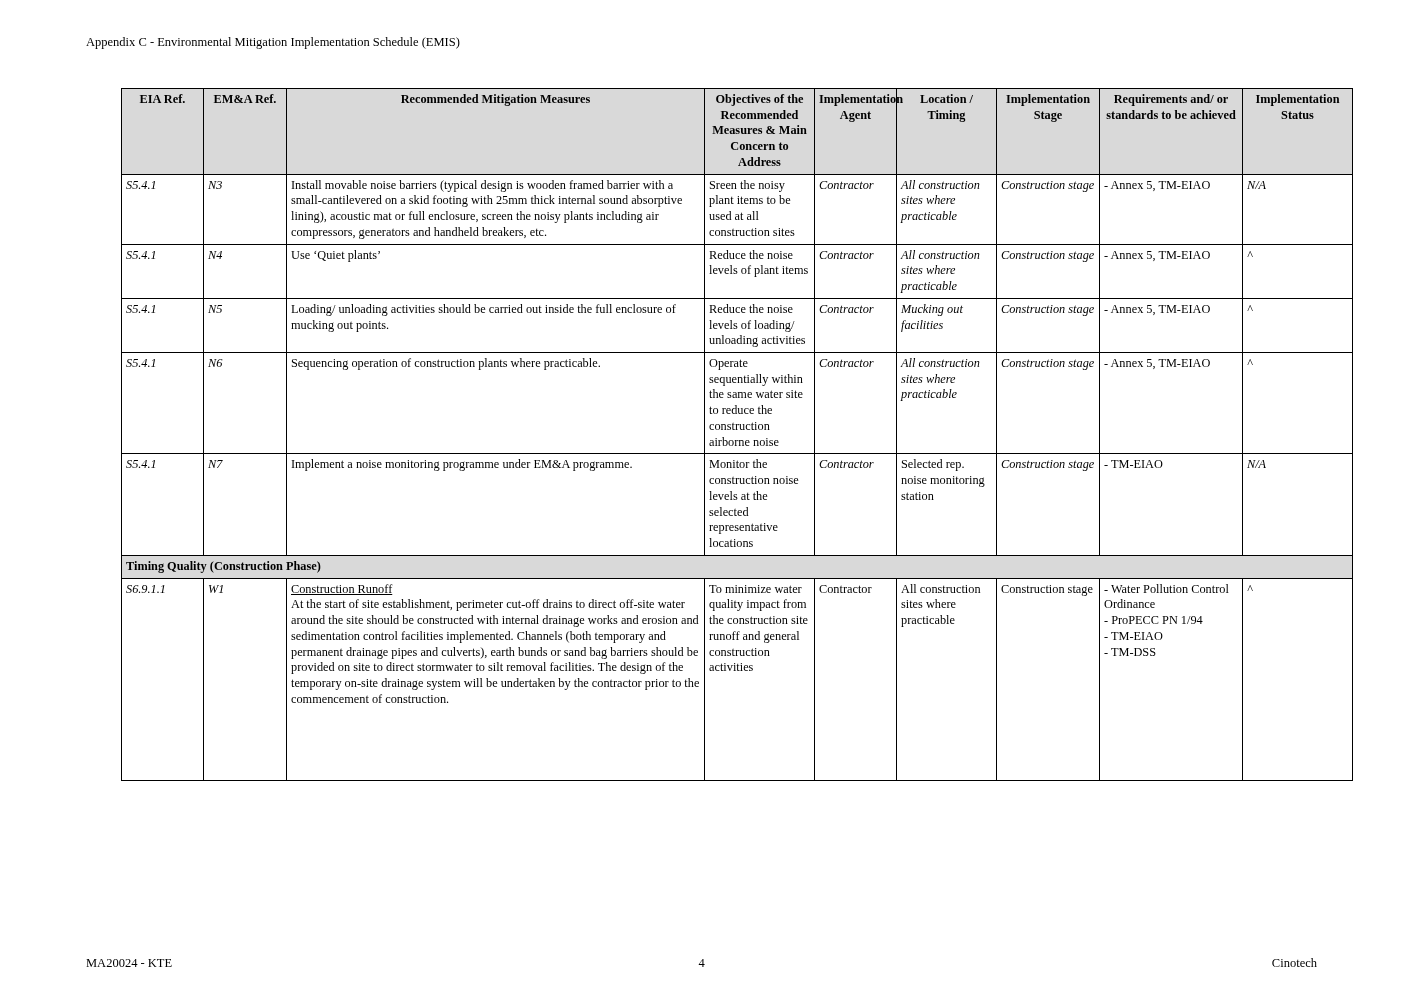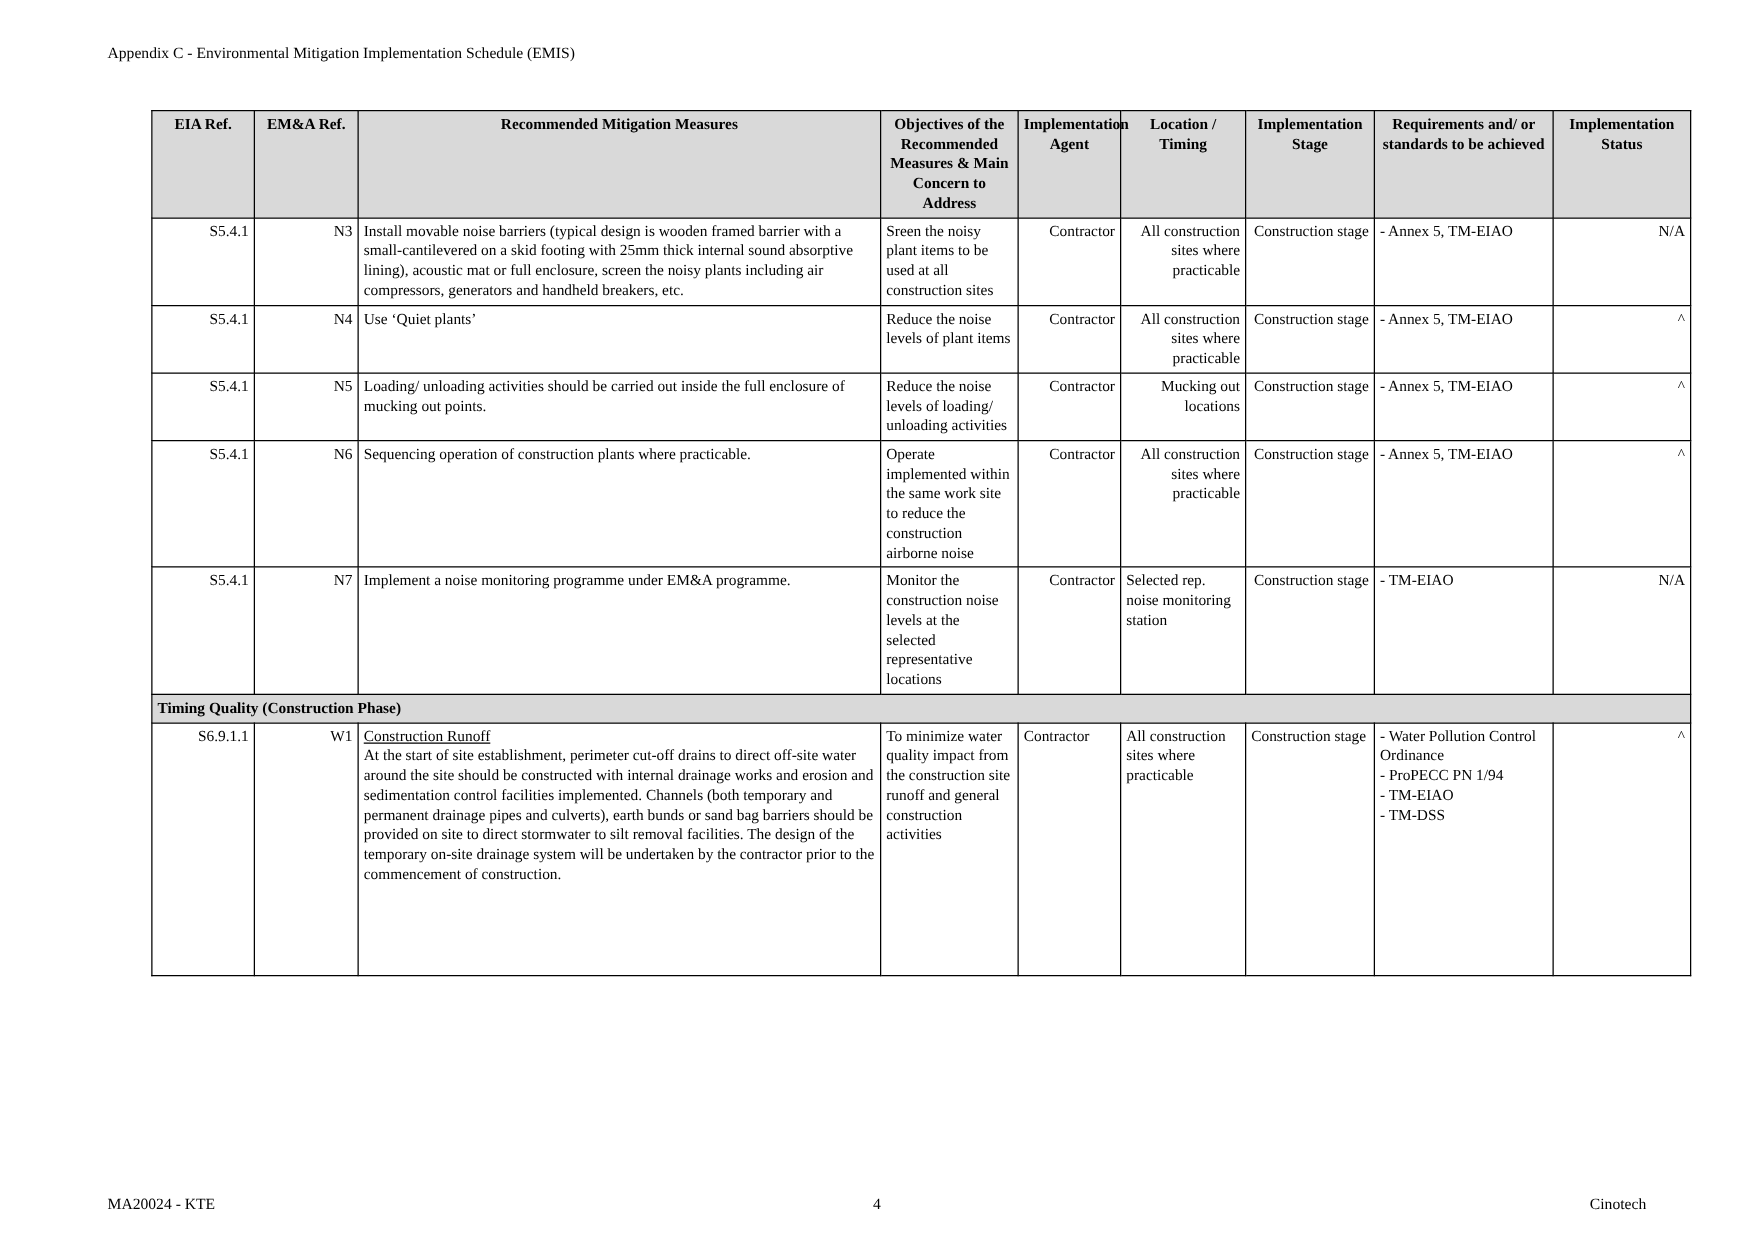--- a/index.html
+++ b/index.html
@@ -58,21 +58,21 @@
   .c-eia   { width: 82px; }
   .c-ema   { width: 83px; }
   .c-meas  { width: 418px; }
   .c-obj   { width: 110px; }
   .c-agent { width: 82px; }
   .c-loc   { width: 100px; }
   .c-stage { width: 103px; }
   .c-req   { width: 143px; }
   .c-stat  { width: 110px; }
 
-  td.ctr { text-align: right; }
+  td.ctr { text-align: left; font-style: italic; }
   td.left { text-align: left; margin-left: 28px; }
 
   .section-row td {
     background: #d9d9d9;
     font-weight: bold;
     text-align: left;
     padding: 3px 5px;
     font-size: 12.3px;
   }
   .underline-title {
@@ -148,30 +148,30 @@
           <td class="ctr">Construction stage</td>
           <td class="left">- Annex 5, TM-EIAO</td>
           <td class="ctr">^</td>
         </tr>
         <tr>
           <td class="ctr">S5.4.1</td>
           <td class="ctr">N5</td>
           <td class="left">Loading/ unloading activities should be carried out inside the full enclosure of mucking out points.</td>
           <td class="left">Reduce the noise levels of loading/ unloading activities</td>
           <td class="ctr">Contractor</td>
-          <td class="ctr">Mucking out locations</td>
+          <td class="ctr">Mucking out facilities</td>
           <td class="ctr">Construction stage</td>
           <td class="left">- Annex 5, TM-EIAO</td>
           <td class="ctr">^</td>
         </tr>
         <tr>
           <td class="ctr">S5.4.1</td>
           <td class="ctr">N6</td>
           <td class="left">Sequencing operation of construction plants where practicable.</td>
-          <td class="left">Operate implemented within the same work site to reduce the construction airborne noise</td>
+          <td class="left">Operate sequentially within the same water site to reduce the construction airborne noise</td>
           <td class="ctr">Contractor</td>
           <td class="ctr">All construction sites where practicable</td>
           <td class="ctr">Construction stage</td>
           <td class="left">- Annex 5, TM-EIAO</td>
           <td class="ctr">^</td>
         </tr>
         <tr>
           <td class="ctr">S5.4.1</td>
           <td class="ctr">N7</td>
           <td class="left">Implement a noise monitoring programme under EM&amp;A programme.</td>

